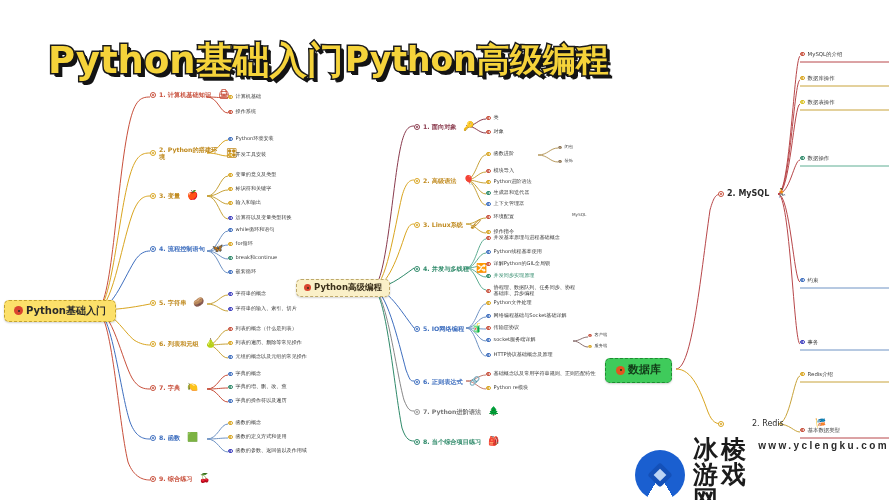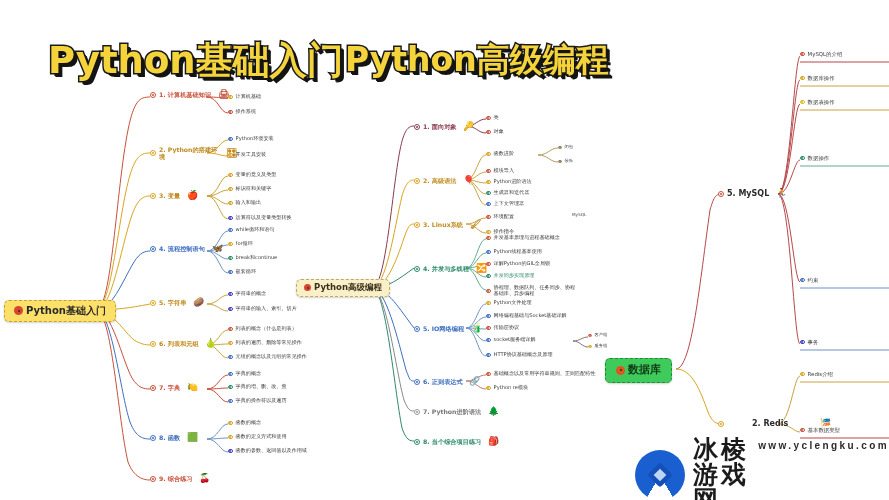--- a/index.html
+++ b/index.html
@@ -487,21 +487,21 @@
     <span class="emoji">🎒</span>
   </div>
 
   <div class="node root" id="root3">
     <span class="dot"></span>
     <span>数据库</span>
   </div>
 
   <div class="node" style="left:718px;top:189px;font-size:8px;font-weight:bold;color:#2b2b2b;">
     <span class="dot" style="border-color:#c8503c;color:#c8503c;width:6px;height:6px;"></span>
-    <span>5. MySQL</span>
+    <span>2. MySQL</span>
     <span class="emoji">🏃</span>
   </div>
 
   <div class="node b2" style="left:800px;top:51px;font-size:5.4px;">
       <span class="dot" style="border-color:#c8503c;color:#c8503c;"></span>
       <span>MySQL的介绍</span>
     </div>
   <div class="node b2" style="left:800px;top:75px;font-size:5.4px;">
       <span class="dot" style="border-color:#d9a520;color:#d9a520;"></span>
       <span>数据库操作</span>
@@ -516,21 +516,21 @@
     </div>
   <div class="node b2" style="left:800px;top:277px;font-size:5.4px;">
       <span class="dot" style="border-color:#3f6fbf;color:#3f6fbf;"></span>
       <span>约束</span>
     </div>
   <div class="node b2" style="left:800px;top:339px;font-size:5.4px;">
       <span class="dot" style="border-color:#3f3fbf;color:#3f3fbf;"></span>
       <span>事务</span>
     </div>
 
-  <div class="node" style="left:718px;top:419px;font-size:8px;font-weight:bold;color:#2b2b2b;gap:28px;">
+  <div class="node" style="left:718px;top:419px;font-size:8px;font-weight:normal;color:#2b2b2b;gap:28px;">
     <span class="dot" style="border-color:#d9a520;color:#d9a520;width:6px;height:6px;"></span>
     <span>2. Redis</span>
     <span class="emoji">🎏</span>
   </div>
   <div class="node b2" style="left:800px;top:371px;font-size:5.4px;">
       <span class="dot" style="border-color:#d9a520;color:#d9a520;"></span>
       <span>Redis介绍</span>
     </div>
   <div class="node b2" style="left:800px;top:427px;font-size:5.4px;">
       <span class="dot" style="border-color:#c8503c;color:#c8503c;"></span>

